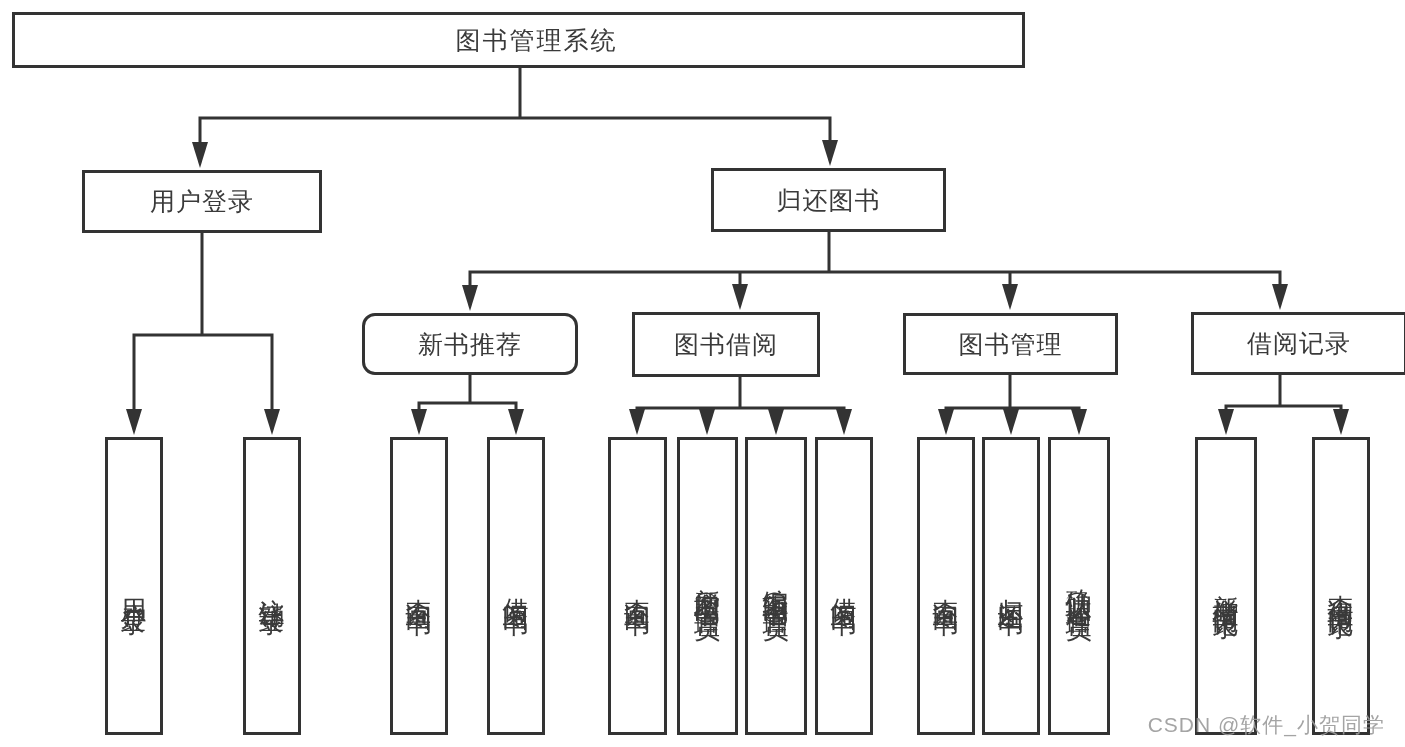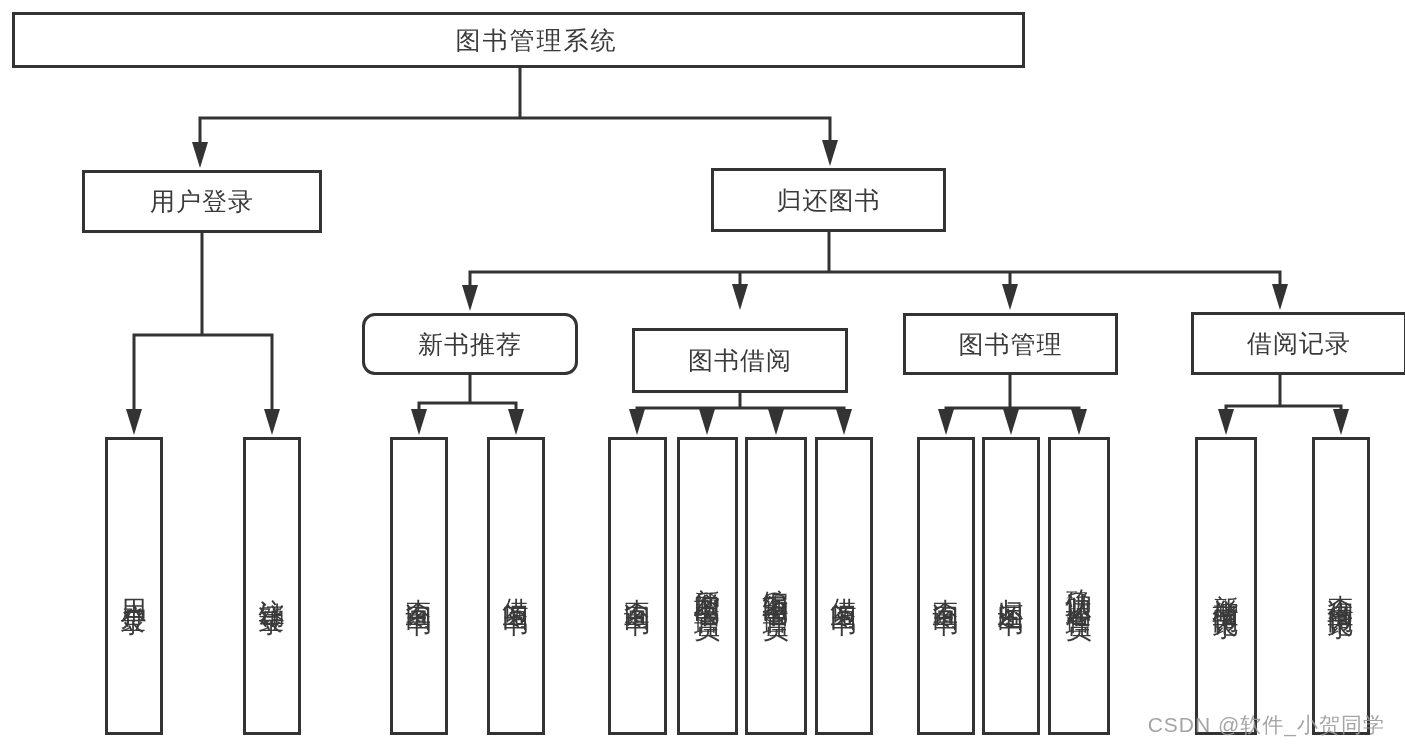--- a/index.html
+++ b/index.html
@@ -109,21 +109,21 @@
   <div class="box" style="left:82px; top:170px; width:240px; height:63px;">
     <span class="h-label">用户登录</span>
   </div>
   <div class="box" style="left:711px; top:168px; width:235px; height:64px;">
     <span class="h-label">归还图书</span>
   </div>
 
   <div class="box" style="left:362px; top:313px; width:216px; height:62px;border-radius:13px;">
     <span class="h-label">新书推荐</span>
   </div>
-  <div class="box" style="left:632px; top:328px; width:216px; height:65px;">
+  <div class="box" style="left:632px; top:312px; width:188px; height:65px;">
     <span class="h-label">图书借阅</span>
   </div>
   <div class="box" style="left:903px; top:313px; width:215px; height:62px;">
     <span class="h-label">图书管理</span>
   </div>
   <div class="box" style="left:1172px; top:312px; width:216px; height:63px;margin-left:19px;">
     <span class="h-label">借阅记录</span>
   </div>
 
   <div class="box leaf" style="left:105px; top:437px; width:58px; height:298px;">

